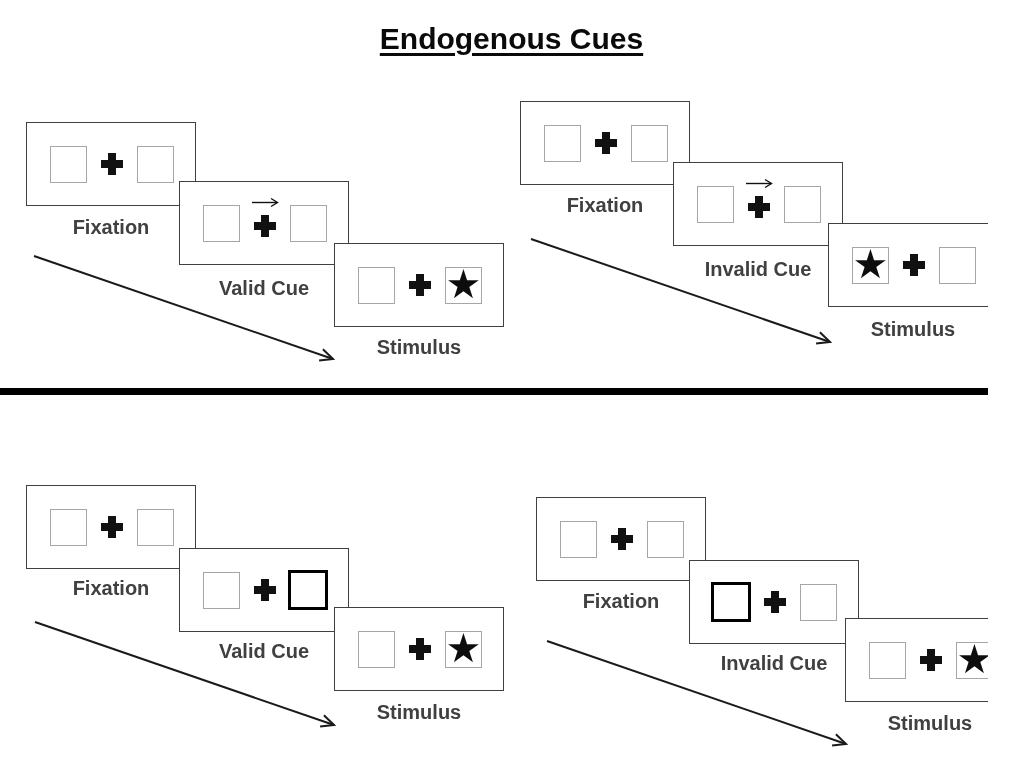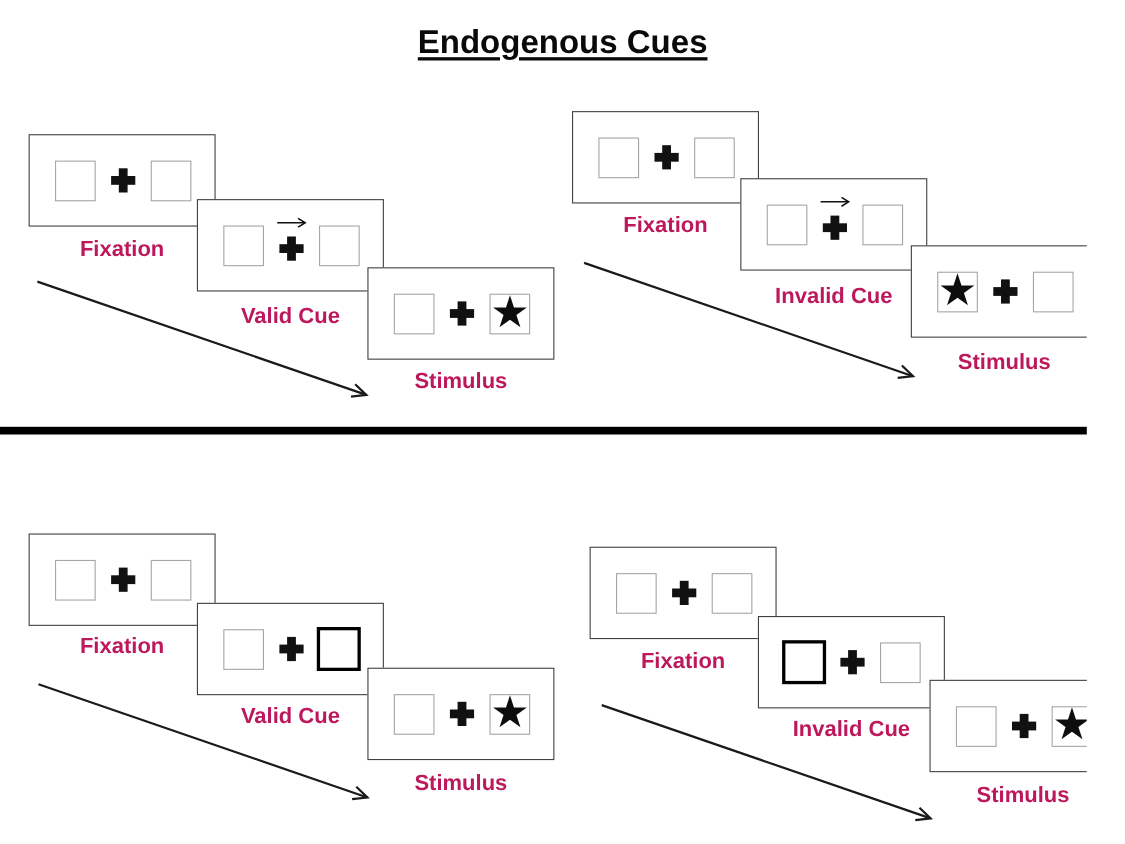--- a/index.html
+++ b/index.html
@@ -35,21 +35,21 @@
   .panel.has-arrow .plus{ top:33px; }
   .cue-arrow{ position:absolute; left:71px; top:15px; }
 
   .star{
     font-family:"DejaVu Sans", sans-serif; font-size:40px; line-height:37px;
     color:#0d0d0d; padding-bottom:3px;
   }
 
   .plabel{
     position:absolute; width:170px; text-align:center;
-    font-size:20px; line-height:26px; font-weight:bold; color:#be185d;
+    font-size:20px; line-height:26px; font-weight:bold; color:#404040;
   }
   .flow{ position:absolute; }
 
   
   #pA1{left:26px; top:122px;} #lA1{left:26px; top:214px;}
   #pA2{left:179px; top:181px;} #lA2{left:179px; top:275px;}
   #pA3{left:334px; top:243px;} #lA3{left:334px; top:334px;}
   #fA{left:29px; top:249px;}
   
   #pB1{left:520px; top:101px;} #lB1{left:520px; top:192px;}

